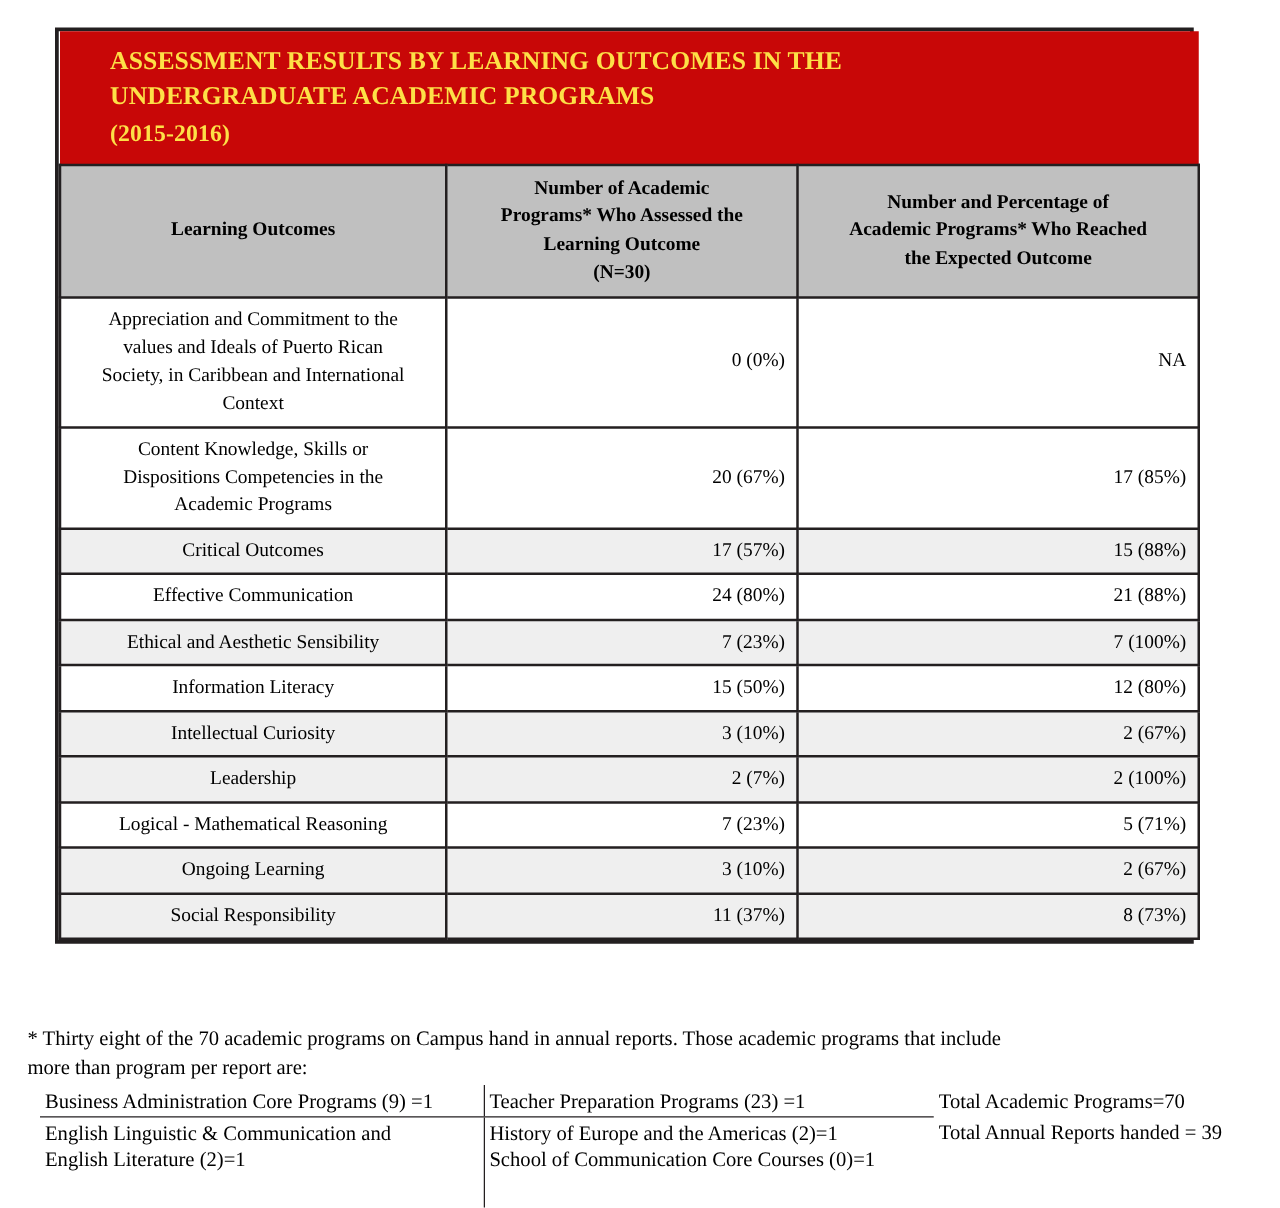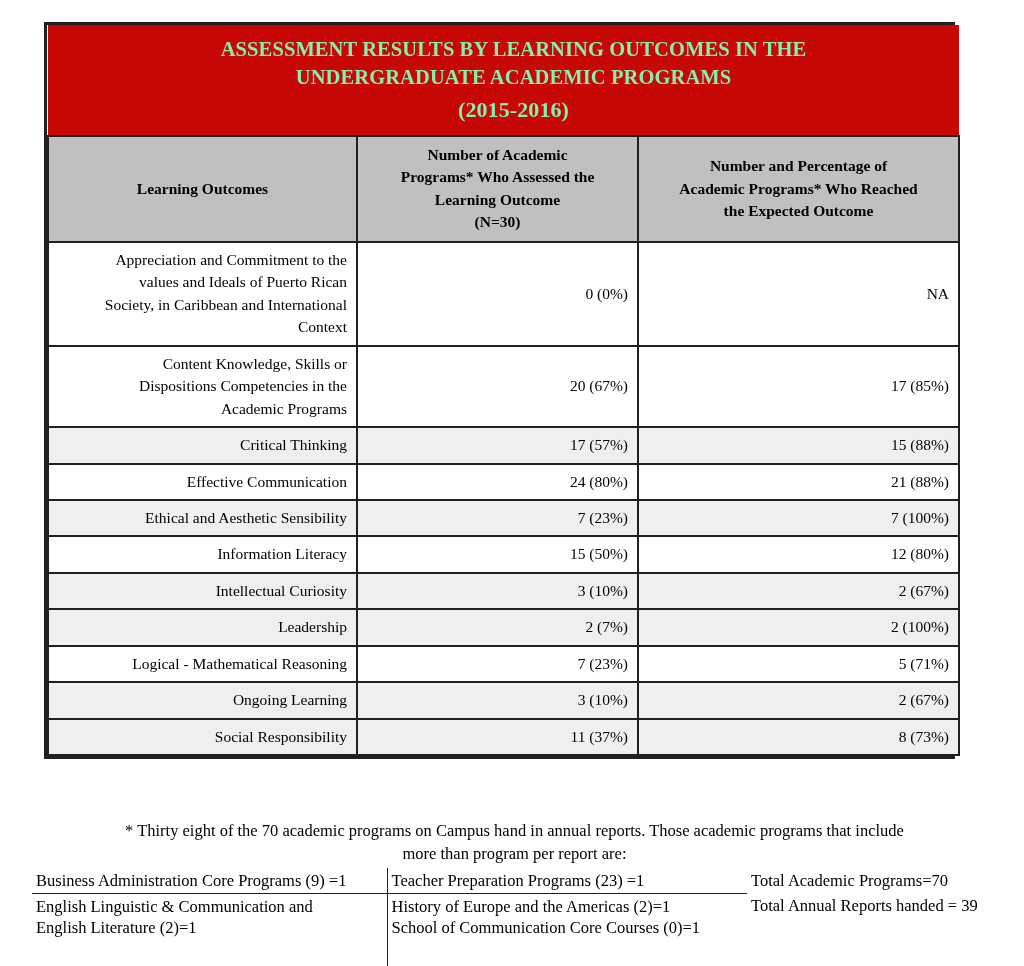--- a/index.html
+++ b/index.html
@@ -30,32 +30,31 @@
     box-sizing: border-box;
     background: #ffffff;
   }
   table.main {
     border-collapse: collapse;
     width: 100%;
     table-layout: fixed;
   }
   .title-band td {
     background: #c80707;
-    color: #86efac;
-    text-align: center;
+    color: #fde047;
     font-weight: bold;
     font-size: 20.5px;
     line-height: 1.38;
     letter-spacing: 0.1px;
-    padding: 10px 40px 10px 60px;
+    padding: 10px 40px 10px 40px;
     border: none;
   }
   .title-band .sub {
     display: block;
-    font-size: 22px;
+    font-size: 19px;
     padding-top: 3px;
   }
   .title-line { display: block; }
 
   thead.cols th {
     background: #c0c0c0;
     border: 2px solid #231f20;
     font-weight: bold;
     font-size: 15.5px;
     line-height: 1.45;
@@ -69,42 +68,41 @@
 
   tbody.body td {
     border: 2px solid #231f20;
     font-size: 15.5px;
     line-height: 1.45;
     padding: 6px 9px;
     vertical-align: middle;
     background: #ffffff;
   }
   tbody.body tr.alt td { background: #efefef; }
-  tbody.body td.c-outcome { text-align: right; }
+  tbody.body td.c-outcome { text-align: center; }
   tbody.body td.c-num,
   tbody.body td.c-pct { text-align: right; }
   tbody.body td .ln { display: block; }
 
   col.col-outcome { width: 309px; }
   col.col-assessed { width: 281px; }
   col.col-reached  { width: 321px; }
 
   
   .footnote {
     position: absolute;
     left: 22px;
     top: 820px;
     width: 985px;
     font-size: 16.5px;
     line-height: 1.38;
   }
   .footnote .intro {
     margin: 0 0 2px 0;
     white-space: pre-line;
-    text-align: center;
   }
   table.fn {
     border-collapse: collapse;
     table-layout: fixed;
     width: 962px;
     margin-left: 10px;
     font-size: 16.5px;
     line-height: 1.3;
   }
   table.fn td {
@@ -181,21 +179,21 @@
             <span class="ln">Content Knowledge, Skills or</span>
             <span class="ln">Dispositions Competencies in the</span>
             <span class="ln">Academic Programs</span>
           </td>
           <td class="c-num">20 (67%)</td>
           <td class="c-pct">17 (85%)</td>
         </tr>
 
         <tr class="alt">
           <td class="c-outcome">
-            <span class="ln">Critical Thinking</span>
+            <span class="ln">Critical Outcomes</span>
           </td>
           <td class="c-num">17 (57%)</td>
           <td class="c-pct">15 (88%)</td>
         </tr>
 
         <tr>
           <td class="c-outcome">
             <span class="ln">Effective Communication</span>
           </td>
           <td class="c-num">24 (80%)</td>

